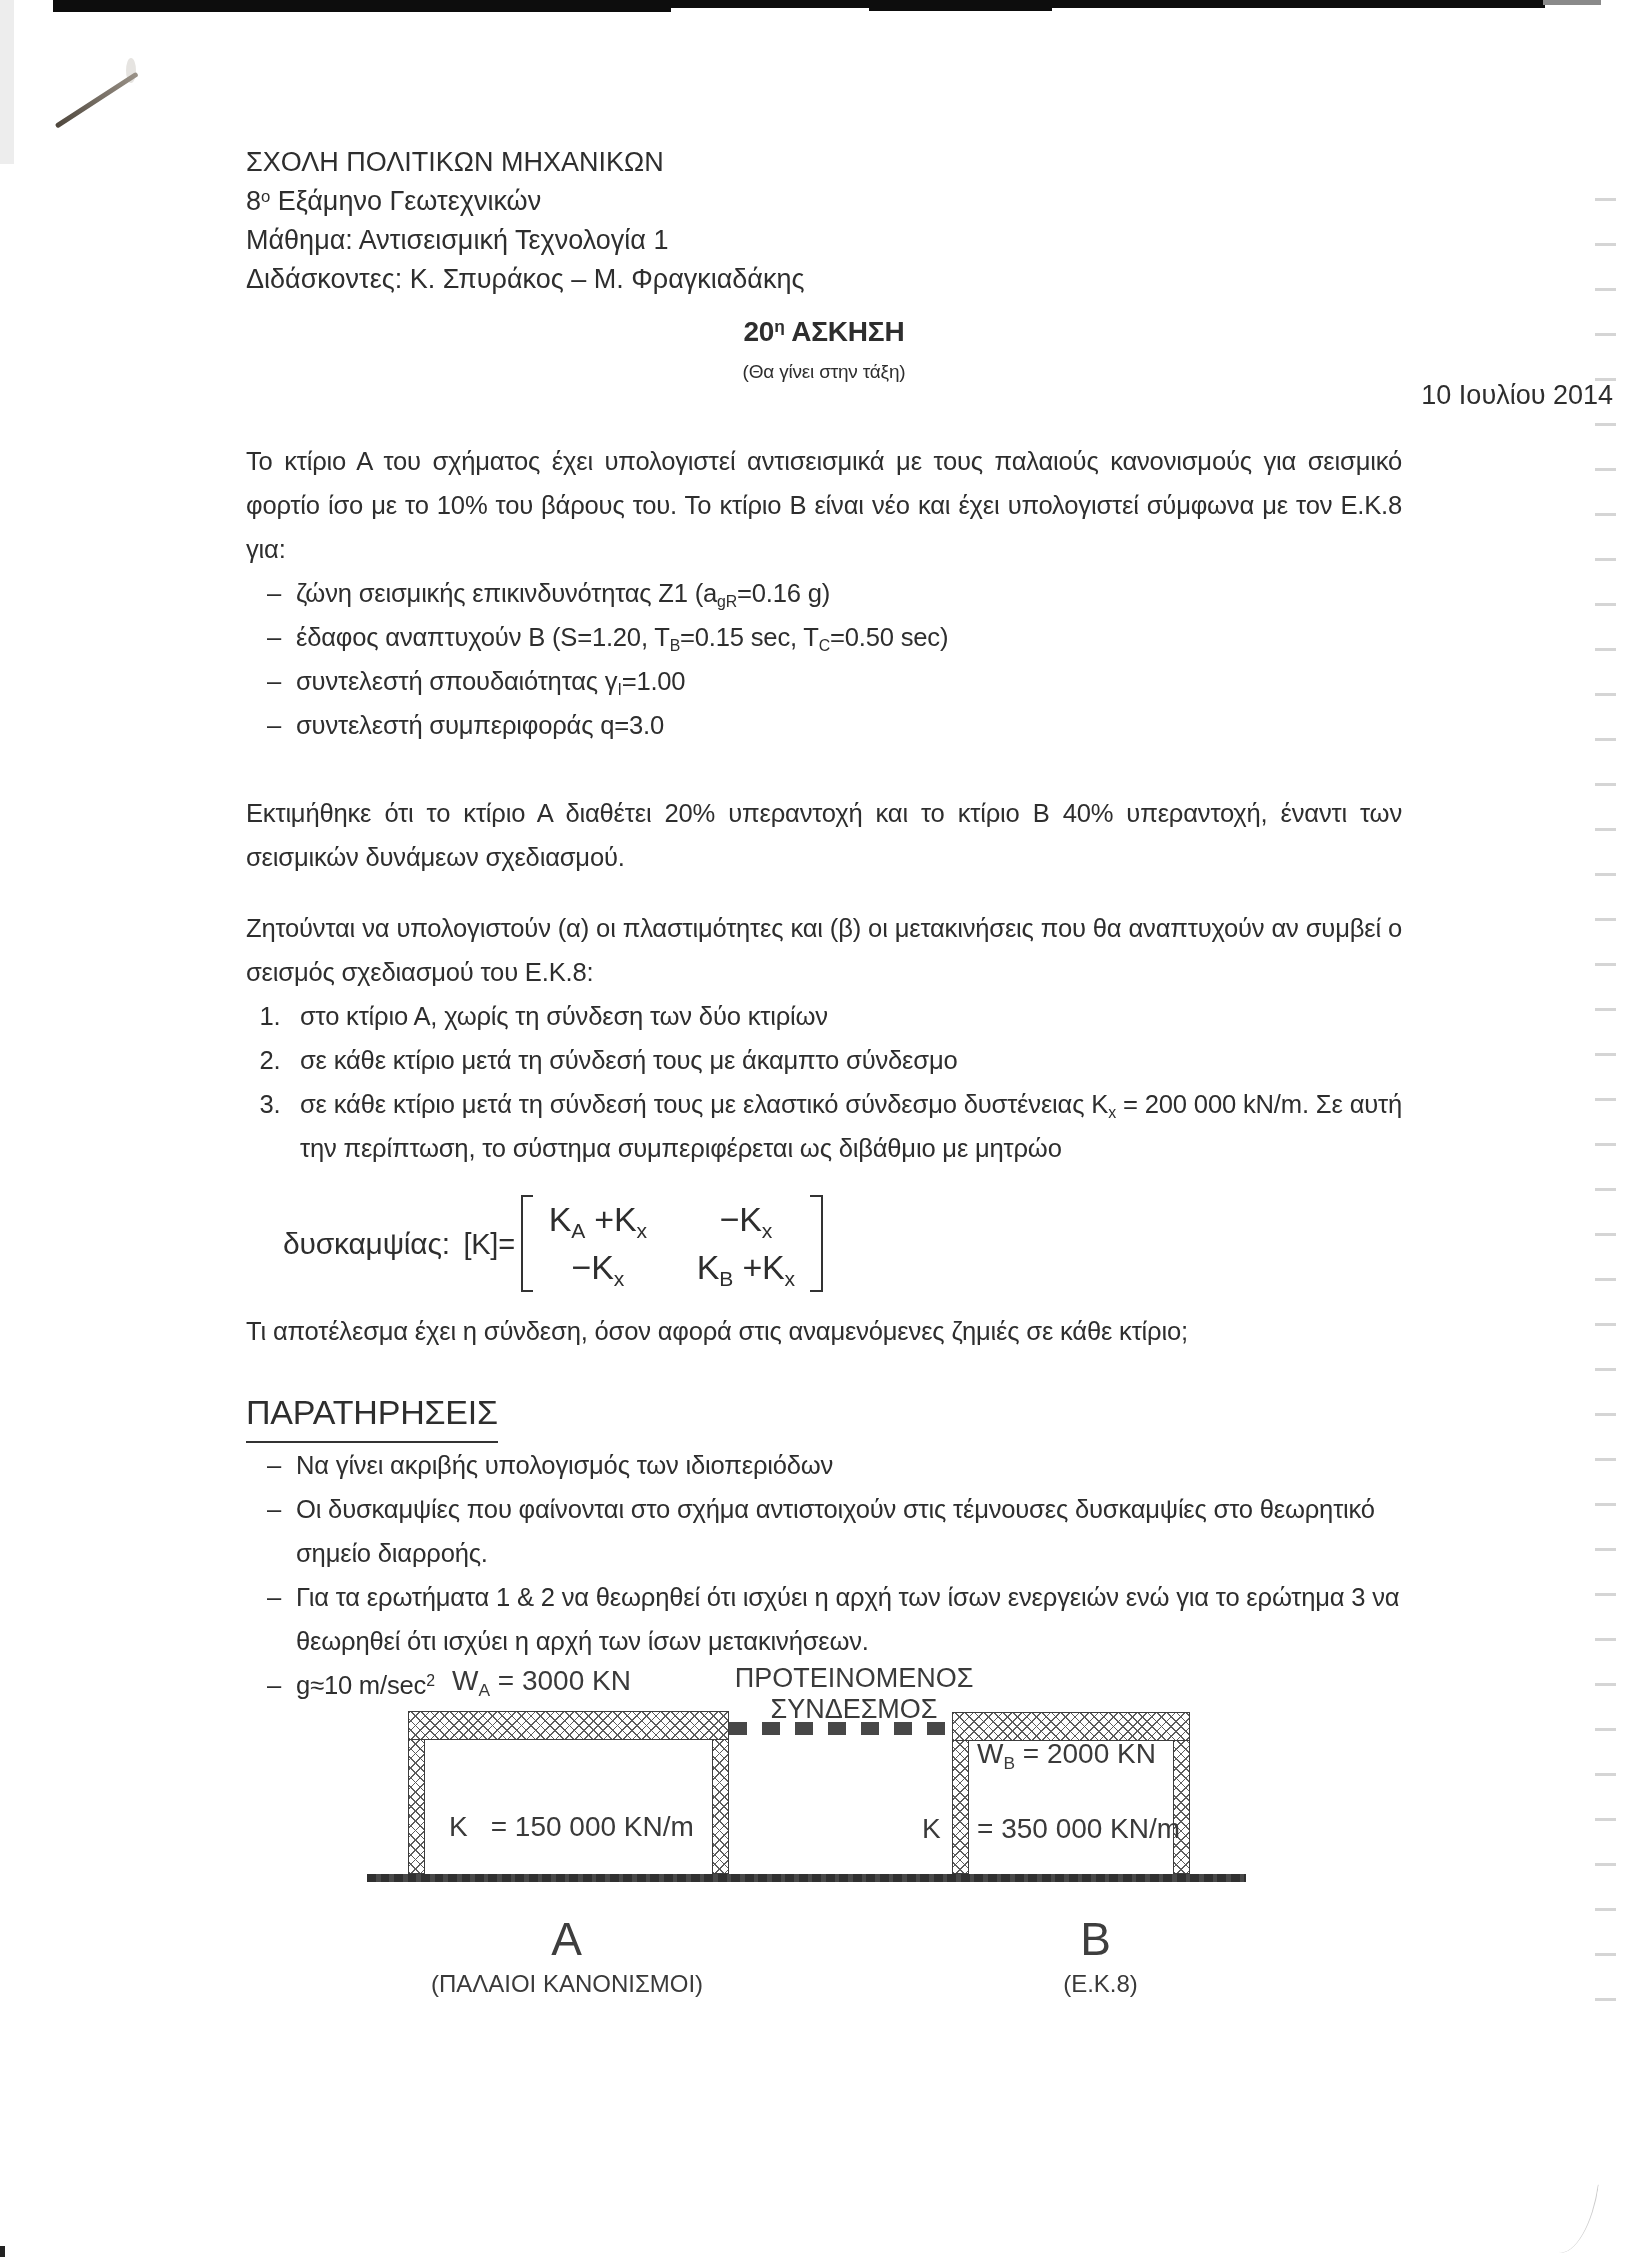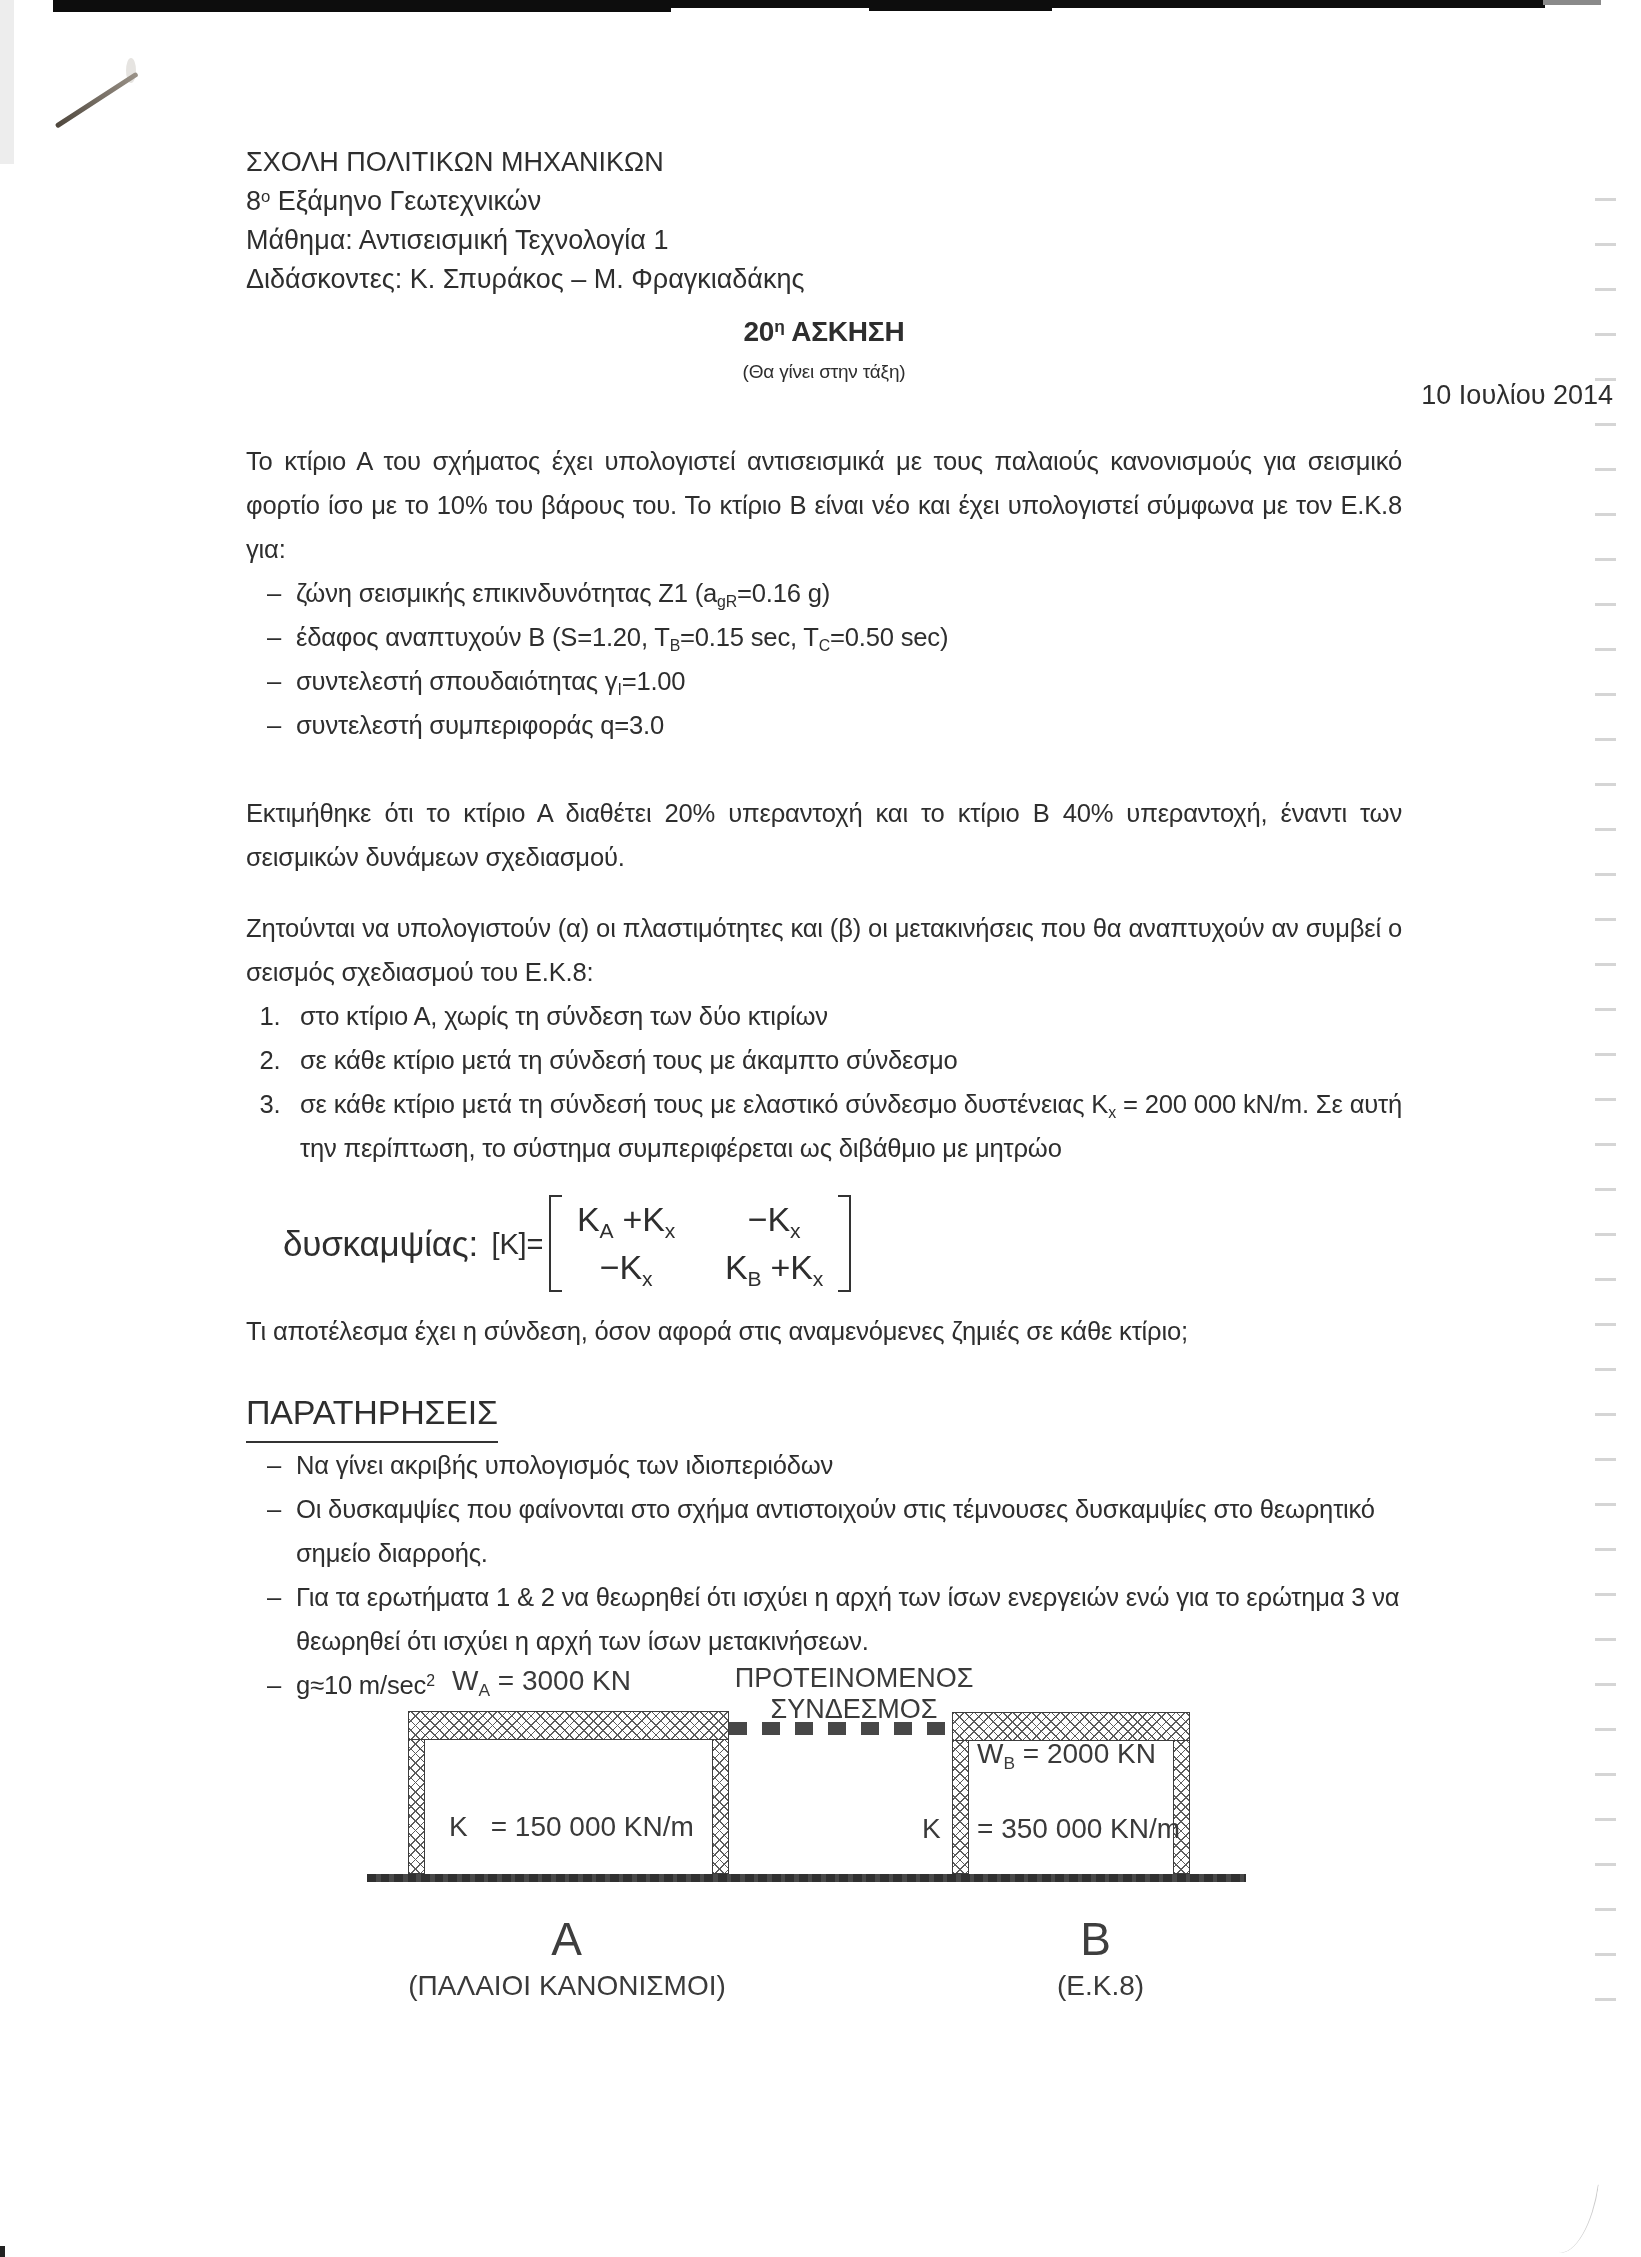--- a/index.html
+++ b/index.html
@@ -38,21 +38,21 @@
   ul.dashlist,ol.numlist{list-style:none;margin:0;padding:0;}
   .dashlist{margin-top:7.7px;}
   .dashlist li,.numlist li{display:flex;align-items:flex-start;}
   .dashlist .mk{width:50px;flex:0 0 50px;padding-left:21px;box-sizing:border-box;}
   .dashlist .tx{flex:1;}
   .numlist .mk{width:54px;flex:0 0 54px;padding-left:13.5px;box-sizing:border-box;}
   .numlist .tx{flex:1;text-align:justify;}
 
   
   .matrix-row{display:flex;align-items:center;margin-top:13.5px;margin-left:37px;height:120px;}
-  .m-label{font-size:35px;}
+  .m-label{font-size:30px;}
   .m-lhs{font-size:29px;margin-left:13.5px;}
   .matrix{display:flex;align-items:stretch;margin-left:5.8px;}
   .m-bracket{width:10.6px;}
   .m-left{border:2.5px solid #333;border-right:none;}
   .m-right{border:2.5px solid #333;border-left:none;}
   .m-grid{display:grid;grid-template-columns:auto auto;column-gap:50px;row-gap:19.3px;
     padding:9.7px 15.4px;font-size:34px;line-height:29px;justify-items:center;align-items:center;}
   .p-final{margin-top:5.8px;}
 
   .notes-head{margin-top:37px;}
@@ -66,21 +66,21 @@
     background-image:
       repeating-linear-gradient(45deg,#5c5c5c 0,#5c5c5c 1.2px,transparent 1.2px,transparent 6.8px),
       repeating-linear-gradient(135deg,#5c5c5c 0,#5c5c5c 1.2px,transparent 1.2px,transparent 6.8px);
     border:1.5px solid #3c3c3c;box-sizing:border-box;
   }
   .dg-label{font-size:28px;color:#3a3a3a;white-space:nowrap;}
   .link-label{width:280px;text-align:center;font-size:27px;line-height:31px;color:#3a3a3a;}
   .dash-line{height:12.6px;background:repeating-linear-gradient(90deg,#474747 0 18.3px,transparent 18.3px 33px);}
   .ground{height:7.7px;background:repeating-linear-gradient(90deg,#303030 0 8.7px,#484848 8.7px 13.5px);}
   .big-letter{font-size:46px;color:#3e3e3e;text-align:center;}
-  .caption{font-size:28px;color:#3a3a3a;text-align:center;white-space:nowrap;}
+  .caption{font-size:24px;color:#3a3a3a;text-align:center;white-space:nowrap;}
 </style>
 </head>
 <body>
 
 <div class="left-strip"></div>
 <div class="scanbar" style="left:53px;top:0;width:1492px;height:7.7px;"></div>
 <div class="scanbar" style="left:53px;top:0;width:618px;height:11.6px;"></div>
 <div class="scanbar" style="left:869px;top:0;width:183px;height:10.6px;"></div>
 <div class="scanbar" style="left:1543px;top:0;width:58px;height:4.8px;background:#8a8a8a;"></div>
 <div class="pen-smudge"></div>

